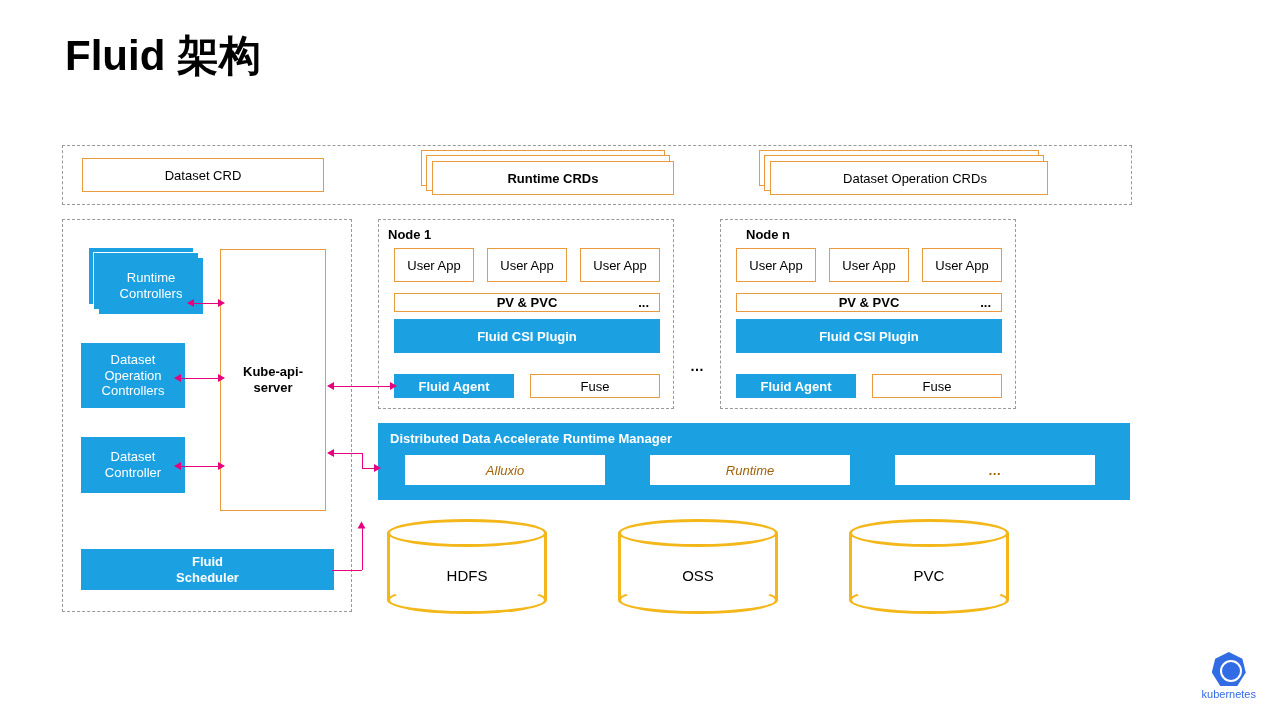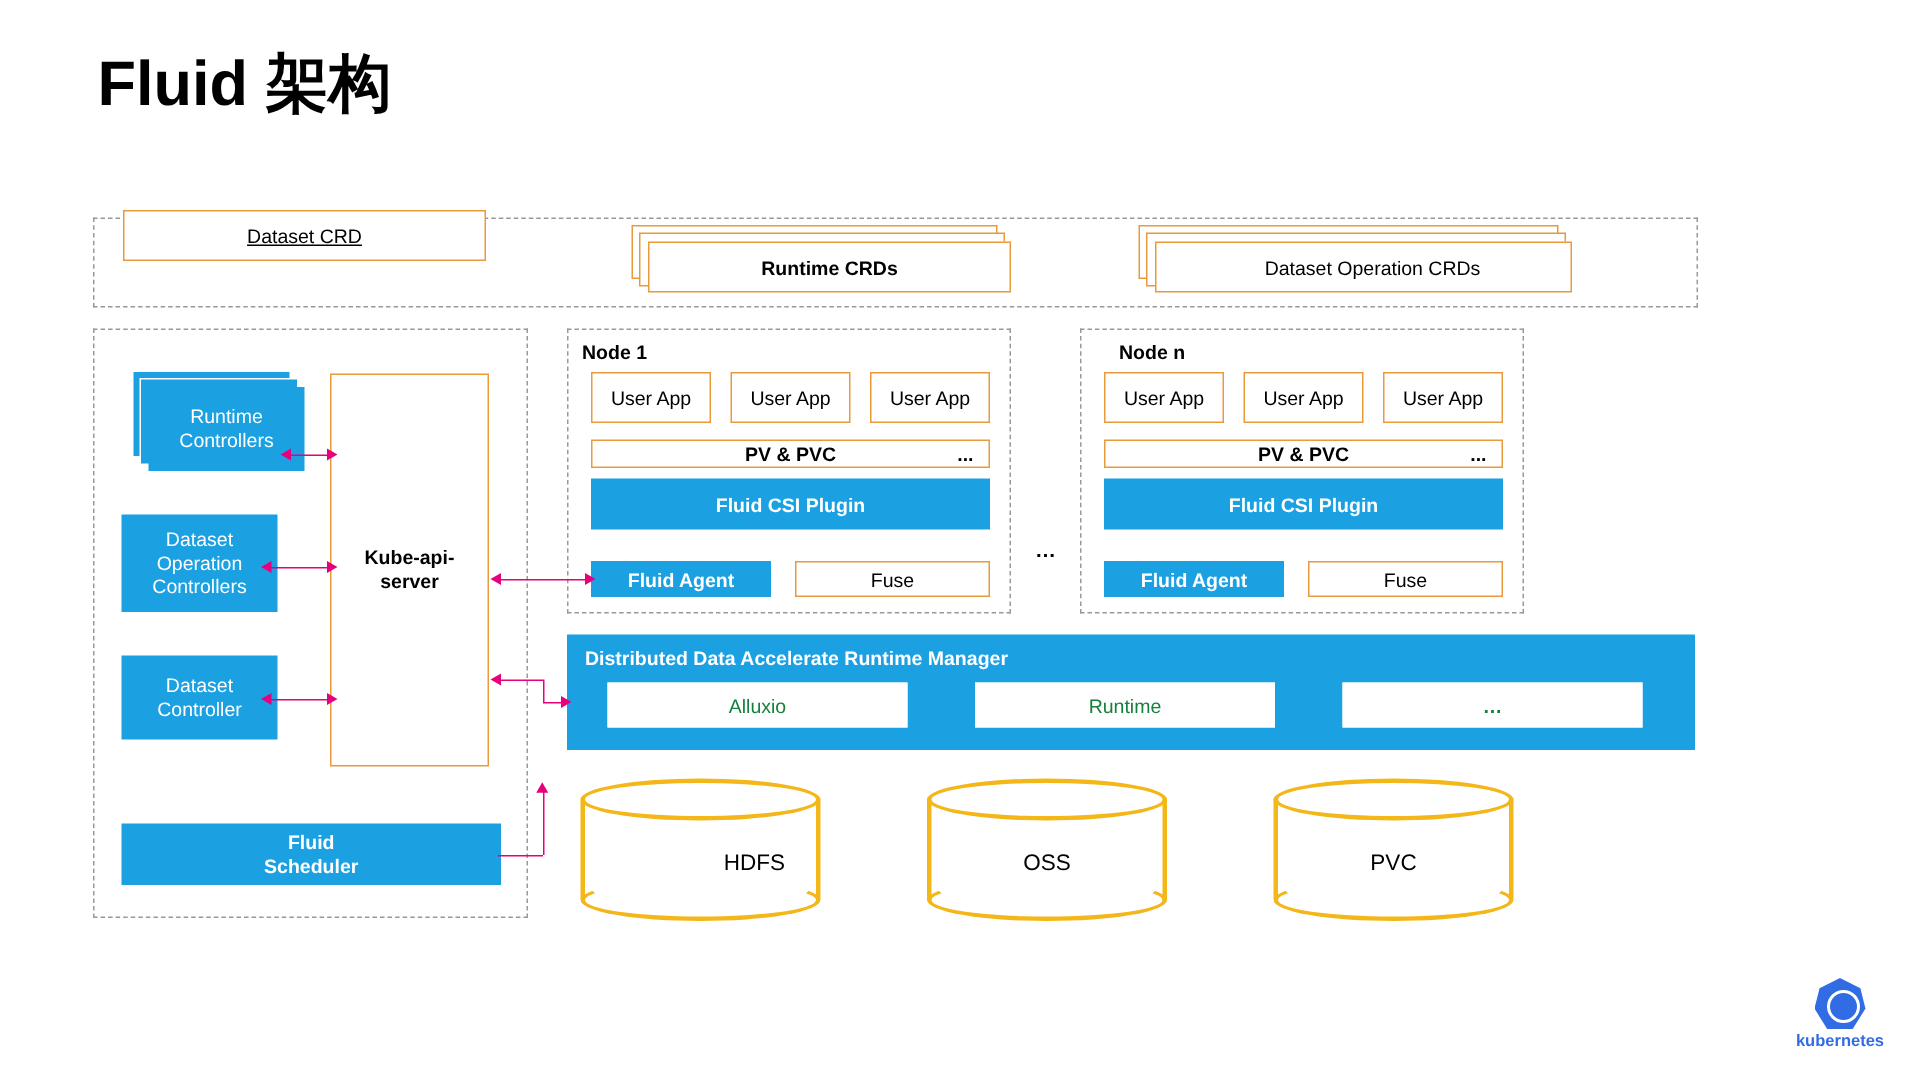--- a/index.html
+++ b/index.html
@@ -2,49 +2,49 @@
 <html><head>
 <meta charset="utf-8">
 <style>
 * { box-sizing: border-box; margin: 0; padding: 0; }
 body { font-family: Arial, sans-serif; width: 1280px; height: 720px; position: relative; background: #fff; }
 .title { position: absolute; top: 28px; left: 65px; font-size: 42px; font-weight: bold; }
 
 .dashed-box { border: 1.5px dashed #999; position: absolute; }
 .orange-box { border: 1.5px solid #e89a3c; background: #fff; display: flex; align-items: center; justify-content: center; font-size: 13px; position: absolute; text-align: center; }
 .blue-box { background: #1ba1e2; color: #fff; display: flex; align-items: center; justify-content: center; font-size: 13px; position: absolute; text-align: center; }
-.white-box { background: #fff; color: #15803d; display: flex; align-items: center; justify-content: center; font-size: 13px; position: absolute; text-align: center; border: 1px solid #fff; }
+.white-box { background: #fff; color: #a16207; display: flex; align-items: center; justify-content: center; font-size: 13px; position: absolute; text-align: center; border: 1px solid #fff; font-style: italic; }
 
 .stack-shadow { box-shadow: -5px -5px 0 #fff, -5px -5px 0 1px #e89a3c, -10px -10px 0 #fff, -10px -10px 0 1px #e89a3c; }
 .stack-shadow-blue { box-shadow: -5px -5px 0 #1ba1e2, -5px -5px 0 1px #fff, -10px -10px 0 #1ba1e2, -10px -10px 0 1px #fff; }
 
 .ellipsis { position: absolute; font-weight: bold; font-size: 14px; }
 
 .cylinder { position: absolute; width: 160px; height: 95px; }
 .cyl-body { position: absolute; top: 14px; left: 0; width: 160px; height: 67px; border-left: 3px solid #f4b719; border-right: 3px solid #f4b719; }
 .cyl-top { position: absolute; top: 0; left: 0; width: 160px; height: 28px; border: 3px solid #f4b719; border-radius: 50%; background: #fff; }
 .cyl-bot { position: absolute; bottom: 0; left: 0; width: 160px; height: 28px; border: 3px solid #f4b719; border-radius: 50%; border-top-color: transparent; }
 .cyl-label { position: absolute; top: 48px; width: 100%; text-align: center; font-size: 15px; }
 .arrow-line-h { height: 0; border-top: 1.5px solid #e6007e; position: absolute; }
 .arrow-line-v { width: 0; border-left: 1.5px solid #e6007e; position: absolute; }
 .arrow-head-r { width: 0; height: 0; border-top: 4px solid transparent; border-bottom: 4px solid transparent; border-left: 7px solid #e6007e; position: absolute; }
 .arrow-head-l { width: 0; height: 0; border-top: 4px solid transparent; border-bottom: 4px solid transparent; border-right: 7px solid #e6007e; position: absolute; }
 
-.k8s-logo { position: absolute; right: 24px; bottom: 20px; text-align: left; font-size: 11px; font-weight: bold; color: #326ce5; }
+.k8s-logo { position: absolute; right: 24px; bottom: 20px; text-align: left; font-size: 11px; font-weight: normal; color: #326ce5; }
 .k8s-hex { width: 34px; height: 34px; background: #326ce5; clip-path: polygon(50% 0%, 90% 20%, 100% 60%, 75% 100%, 25% 100%, 0% 60%, 10% 20%); margin: 0 auto 2px; position: relative; }
 .k8s-hex::after { content: ''; position: absolute; top: 50%; left: 50%; width: 18px; height: 18px; margin: -9px 0 0 -9px; border: 2px solid #fff; border-radius: 50%; }
 .node-label { position: absolute; font-size: 13px; font-weight: bold; }
 </style>
 </head>
 <body>
 
 <div class="title">Fluid 架构</div>
 
 <div class="dashed-box" style="top:145px; left:62px; width:1070px; height:60px;"></div>
-<div class="orange-box" style="top:140px; left:82px; width:242px; height:34px;text-decoration:underline;">Dataset CRD</div>
+<div class="orange-box" style="top:158px; left:82px; width:242px; height:34px;">Dataset CRD</div>
 <div class="orange-box stack-shadow" style="top:161px; left:432px; width:242px; height:34px;font-weight:bold;">Runtime CRDs</div>
 <div class="orange-box stack-shadow" style="top:161px; left:770px; width:278px; height:34px;padding-left:12px;">Dataset Operation CRDs</div>
 
 <div class="dashed-box" style="top:219px; left:62px; width:290px; height:393px;"></div>
 
 <div class="blue-box stack-shadow-blue" style="top:258px; left:99px; width:104px; height:56px; white-space: pre-line; line-height: 1.2;">Runtime
 Controllers</div>
 <div class="blue-box" style="top:343px; left:81px; width:104px; height:65px; white-space: pre-line; line-height: 1.2;">Dataset
 Operation
 Controllers</div>
@@ -83,21 +83,21 @@
 <div class="blue-box" style="top:374px; left:736px; width:120px; height:24px; font-weight: bold;">Fluid Agent</div>
 <div class="orange-box" style="top:374px; left:872px; width:130px; height:24px;">Fuse</div>
 
 <div class="blue-box" style="top:423px; left:378px; width:752px; height:77px; justify-content:flex-start; align-items:flex-start; padding:8px 12px; font-weight:bold;">
   <span>Distributed  Data Accelerate Runtime Manager</span>
 </div>
 <div class="white-box" style="top:455px; left:405px; width:200px; height:30px;">Alluxio</div>
 <div class="white-box" style="top:455px; left:650px; width:200px; height:30px;">Runtime</div>
 <div class="white-box" style="top:455px; left:895px; width:200px; height:30px; font-weight:bold;">…</div>
 
-<div class="cylinder" style="top:519px; left:387px;padding-left:36px;">
+<div class="cylinder" style="top:519px; left:387px;">
   <div class="cyl-body"></div>
     <div class="cyl-bot"></div>
     <div class="cyl-top"></div>
   <div class="cyl-label">HDFS</div>
 </div>
 <div class="cylinder" style="top:519px; left:618px;">
   <div class="cyl-body"></div>
     <div class="cyl-bot"></div>
     <div class="cyl-top"></div>
   <div class="cyl-label">OSS</div>

